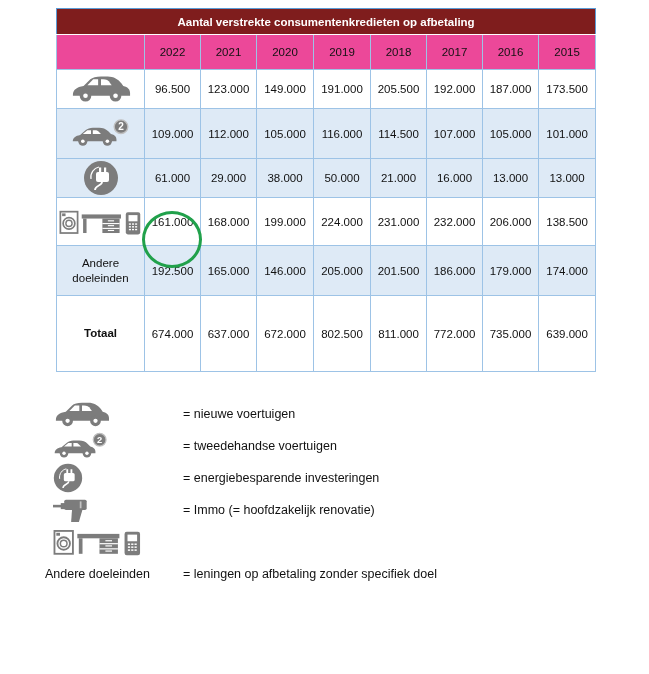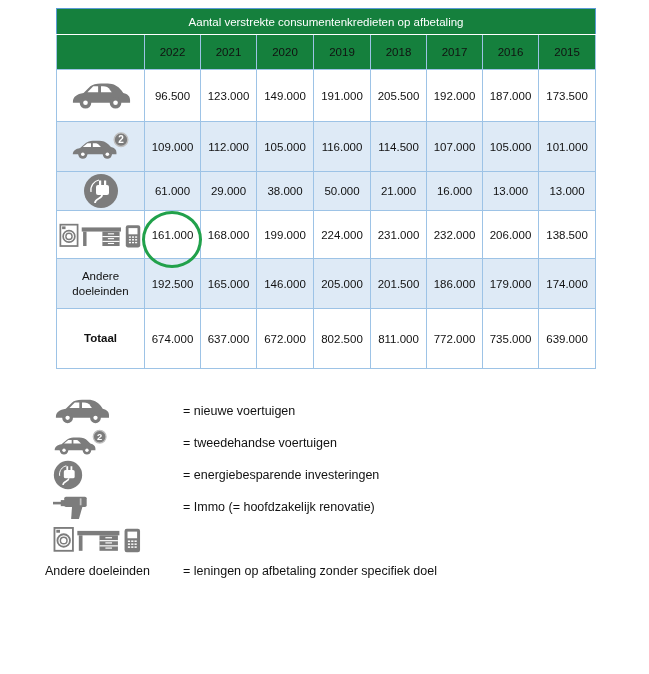--- a/index.html
+++ b/index.html
@@ -7,28 +7,28 @@
     font-family:"Liberation Sans", sans-serif; color:#111; }
 
   .table-wrap { position:relative; margin:8px 0 0 56px; width:540px; }
 
   table.credit { border-collapse:collapse; table-layout:fixed; width:539px; }
   table.credit td, table.credit th {
     border:1px solid #9DC3E6; text-align:center; vertical-align:middle;
     font-size:11.5px; font-weight:normal; padding:1px 2px; overflow:hidden;
   }
   tr.title-row td {
-    background:#15803d; color:#fff; font-weight:normal; height:26px;
+    background:#7f1d1d; color:#fff; font-weight:bold; height:26px;
     border-color:#5B9BD5; border-bottom-color:#ffffff; font-size:11.5px;
   }
-  tr.year-row th { background:#15803d; height:35px; }
+  tr.year-row th { background:#ec4899; height:35px; }
   tr.band td { background:#DEEAF6; }
-  tr.r1 { height:52px; } tr.r2 { height:50px; } tr.r3 { height:46px; }
+  tr.r1 { height:39px; } tr.r2 { height:50px; } tr.r3 { height:46px; }
   tr.r4 { height:35px; } tr.r5 { height:48px; } tr.r6 { height:50px; }
-  tr.r7 { height:60px;border-radius:28px; }
+  tr.r7 { height:76px;border-radius:28px; }
   td.lbl { font-size:11.5px; line-height:1.25; }
   td.lbl.bold { font-weight:bold; }
 
   .icon { fill:#7C7C7C; display:block; margin:0 auto; }
 
   .highlight-ellipse {
     position:absolute; left:86px; top:203px; width:60px; height:57px;
     border:3px solid #21A14B; border-radius:50%; pointer-events:none;
     background:transparent;
   }

